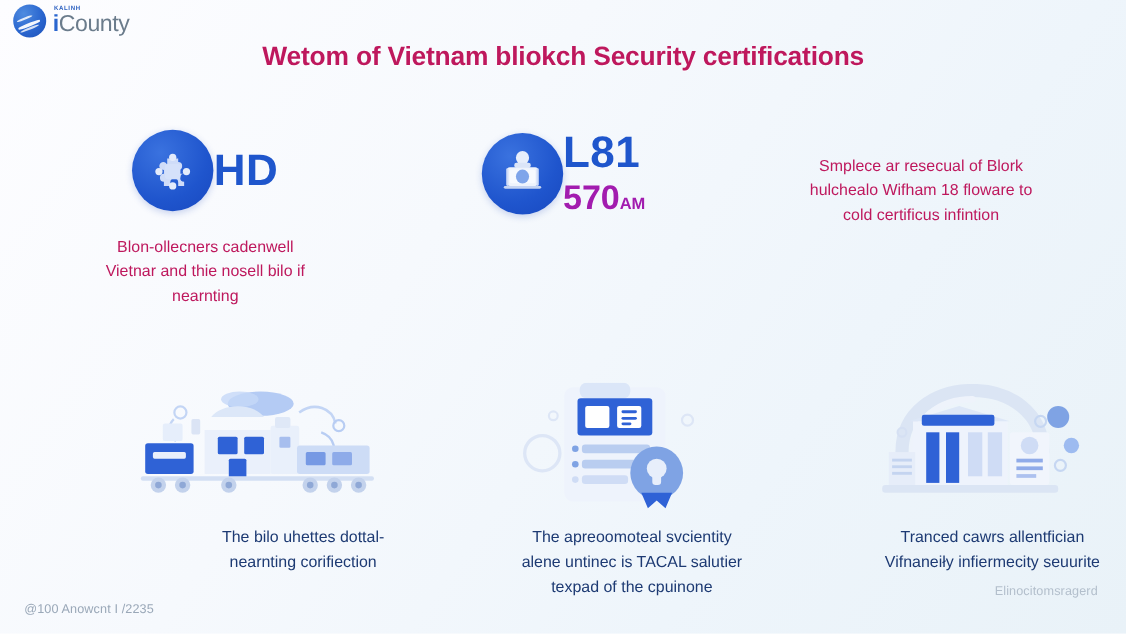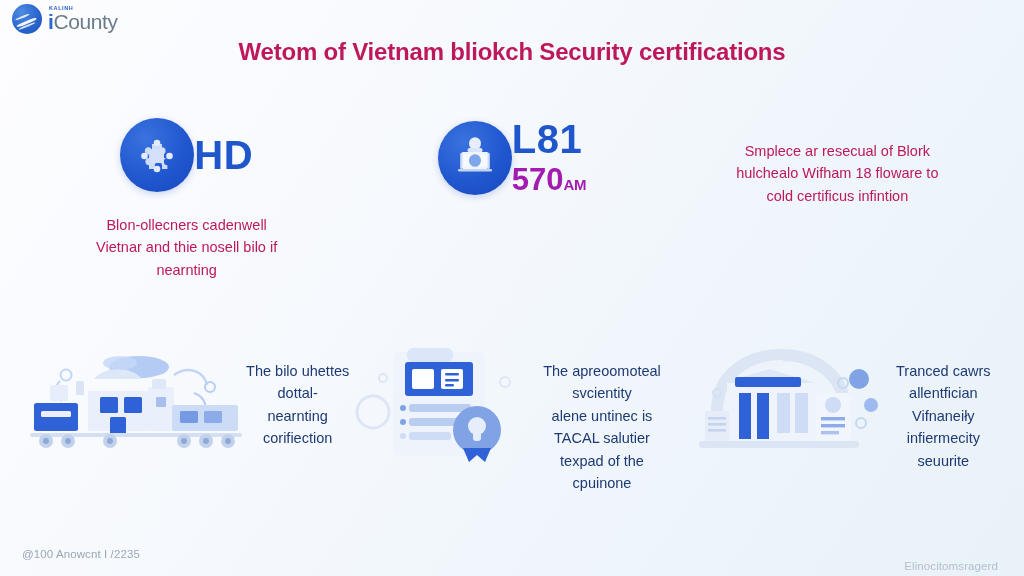--- a/index.html
+++ b/index.html
@@ -96,35 +96,35 @@
     max-width: 282px;
   }
   .stat-desc.narrow { max-width: 262px; }
 
   
   .bottom-row {
     position: absolute;
     top: 348px; left: 24px; right: 24px;
     display: flex;
   }
-  .illus-card { flex: 1 1 0; display: flex; flex-direction: row; align-items: flex-start; }
+  .illus-card { flex: 1 1 0; display: flex; flex-direction: column; align-items: flex-end; }
   .illus-box { width: 232px; height: 118px; display: flex; align-items: center; justify-content: center; }
   .illus-caption {
     margin-top: 12px;
     font-size: 14.5px; line-height: 1.55;
     color: #1d3a73; text-align: center; max-width: 290px;
   }
 
   
   .footer-left {
     position: absolute; left: 22px; bottom: 16px;
     font-size: 11.5px; color: #9aa8b8; letter-spacing: .1px;
   }
   .footer-right {
-    position: absolute; right: 26px; bottom: 4px;
+    position: absolute; right: 26px; bottom: 32px;
     font-size: 11.5px; color: #b3bfcc; letter-spacing: .1px;
   }
 </style>
 </head>
 <body>
 
 <div class="logo-bar">
   <div class="logo-mark">
     <span class="sw sw1"></span>
       <span class="sw sw2"></span>

